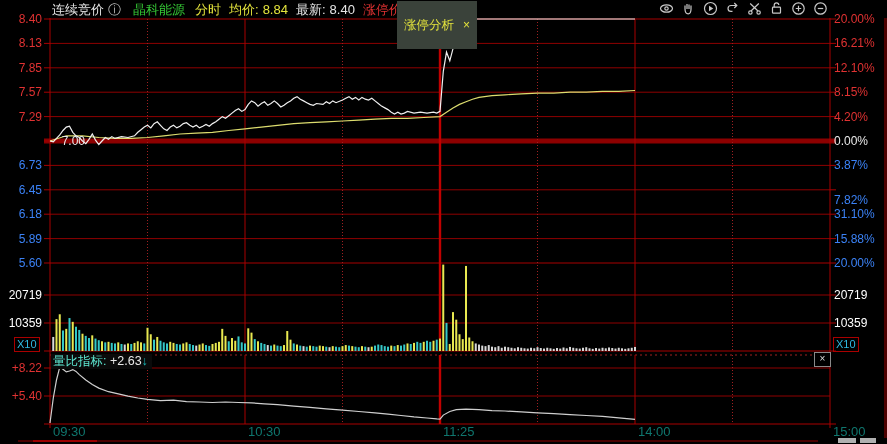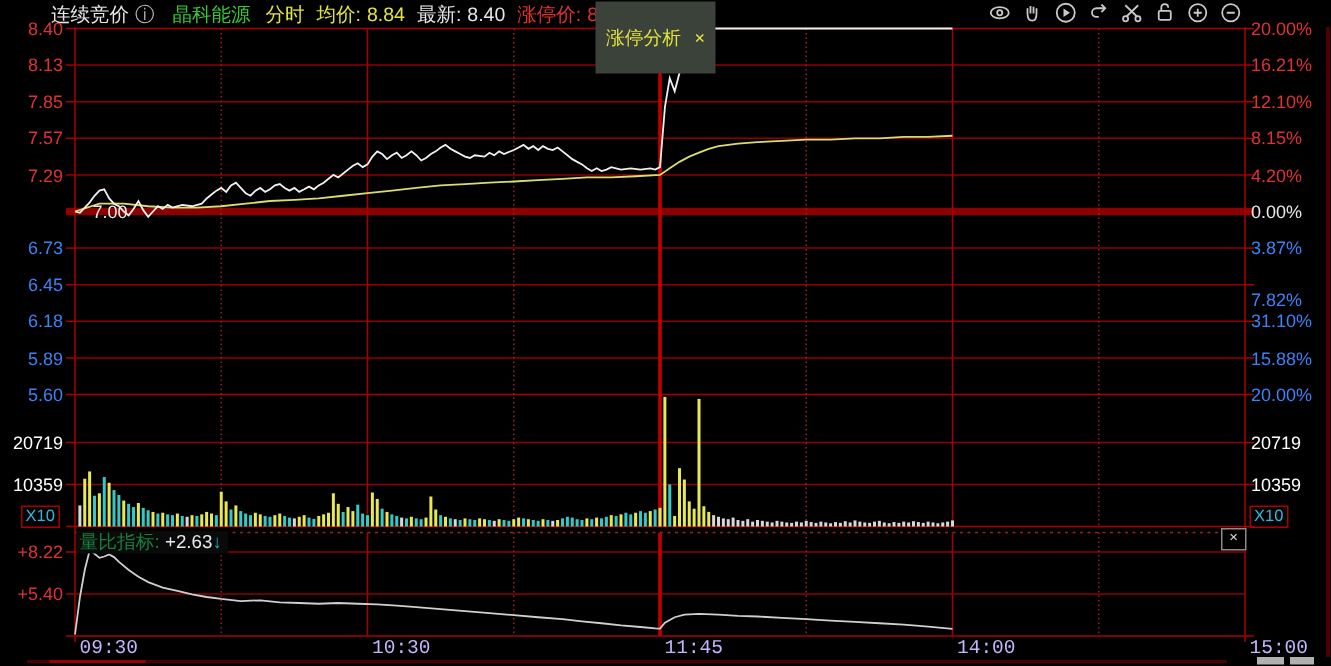--- a/index.html
+++ b/index.html
@@ -1,35 +1,35 @@
 <!DOCTYPE html>
 <html><head>
 <meta charset="utf-8">
 <style>
   html,body{margin:0;padding:0;background:#000;}
   #app{position:relative;width:887px;height:444px;background:#000;overflow:hidden;
        font-family:"Liberation Sans","DejaVu Sans",sans-serif;}
   
   #topbar{position:absolute;left:0;top:0;width:887px;height:18px;display:flex;align-items:center;z-index:5;font-size:13px;line-height:17px;white-space:nowrap;}
-  #topbar .grp{display:flex;margin-left:34px;}
+  #topbar .grp{display:flex;margin-left:52px;}
   #topbar span{margin-right:4px;}
   .t-white{color:#e6e6e6;} .t-green{color:#35c935;} .t-yellow{color:#e4e43c;} .t-red{color:#e43232;} .t-gray{color:#bbb;}
   #tab{position:absolute;left:397px;top:1px;height:16px;display:flex;align-items:center;background:#3a423a;padding:16px 7px;z-index:6;cursor:default;}
   #tab .lbl{color:#e4e43c;font-size:12.5px;margin-right:9px;}
   #tab .x{color:#e4e43c;font-size:12px;}
   #toolbar{position:absolute;top:1px;right:59px;display:flex;gap:7px;z-index:6;}
   #toolbar .icn{width:15px;height:15px;display:block;cursor:pointer;}
   
   .axlab{position:absolute;height:14px;line-height:14px;font-size:12px;z-index:3;}
   .al-left{width:42px;text-align:right;left:0;}
   .al-right{left:834px;text-align:left;}
-  .red{color:#e03232;} .green{color:#3b82f6;} .white{color:#e8e8e8;} .cyan{color:#ffffff;} .tmred{color:#c4b5fd;font-family:Liberation Mono, monospace;}
+  .red{color:#e03232;} .green{color:#3b82f6;} .white{color:#e8e8e8;} .cyan{color:#ffffff;} .tmred{color:#0f766e;}
   .x10box{position:absolute;top:337px;border:1px solid #aa0000;color:#2fb9e2;font-size:11px;line-height:13px;padding:0 2px;z-index:3;}
   #ratioLabel{position:absolute;left:51px;top:354px;z-index:4;background:#0a0a0a;padding:0 4px 0 2px;font-size:12.5px;line-height:15px;white-space:nowrap;}
-  #ratioLabel .nm{color:#15803d;} #ratioLabel .vl{color:#e8e8e8;} #ratioLabel .ar{color:#17b7b7;}
+  #ratioLabel .nm{color:#5eead4;} #ratioLabel .vl{color:#e8e8e8;} #ratioLabel .ar{color:#17b7b7;}
   #indClose{position:absolute;left:814px;top:352px;width:15px;height:13px;border:1px solid #8a8a8a;color:#ddd;
             font-size:10px;line-height:12px;text-align:center;z-index:4;cursor:pointer;background:#000;}
   #chart-svg{position:absolute;left:0;top:0;z-index:1;}
   #timeaxis .axlab{font-size:13px;top:425px;height:13px;line-height:13px;}
   
   #bstrip{position:absolute;left:0;top:438px;width:887px;height:6px;background:#000;z-index:2;}
   #bstrip .bar{position:absolute;left:18px;top:2px;width:800px;height:2px;background:#4a0000;}
   #bstrip .seg{position:absolute;left:33px;top:2px;width:64px;height:2px;background:#9a0000;}
   #bstrip .g1{position:absolute;left:838px;top:0;width:18px;height:5px;background:#b0b0b0;}
   #bstrip .g2{position:absolute;left:860px;top:0;width:16px;height:5px;background:#b0b0b0;}
@@ -376,21 +376,21 @@
       <div class="axlab al-left cyan" style="top: 316px;">10359</div>
       <div class="axlab al-right cyan" style="top: 316px;">10359</div>
     </div>
   <div id="indAxis">
       <div class="axlab al-left red" style="top: 361px;">+8.22</div>
       <div class="axlab al-left red" style="top: 389px;">+5.40</div>
     </div>
   <div id="timeaxis">
       <div class="axlab tmred" style="left: 53px; top: 425px; width: 44px;">09:30</div>
       <div class="axlab tmred" style="left: 248px; top: 425px; width: 44px;">10:30</div>
-      <div class="axlab tmred" style="left: 443px; top: 425px; width: 44px;">11:45</div>
+      <div class="axlab tmred" style="left: 443px; top: 425px; width: 44px;">11:25</div>
       <div class="axlab tmred" style="left: 638px; top: 425px; width: 44px;">14:00</div>
       <div class="axlab tmred" style="left: 833px; top: 425px; width: 44px;">15:00</div>
     </div>
 
   <div class="x10box" style="left:14px">X10</div>
   <div class="x10box" style="left:833px">X10</div>
 
   <div id="ratioLabel">
     <span class="nm">量比指标:</span>
     <span class="vl">+2.63</span><span class="ar">↓</span>

